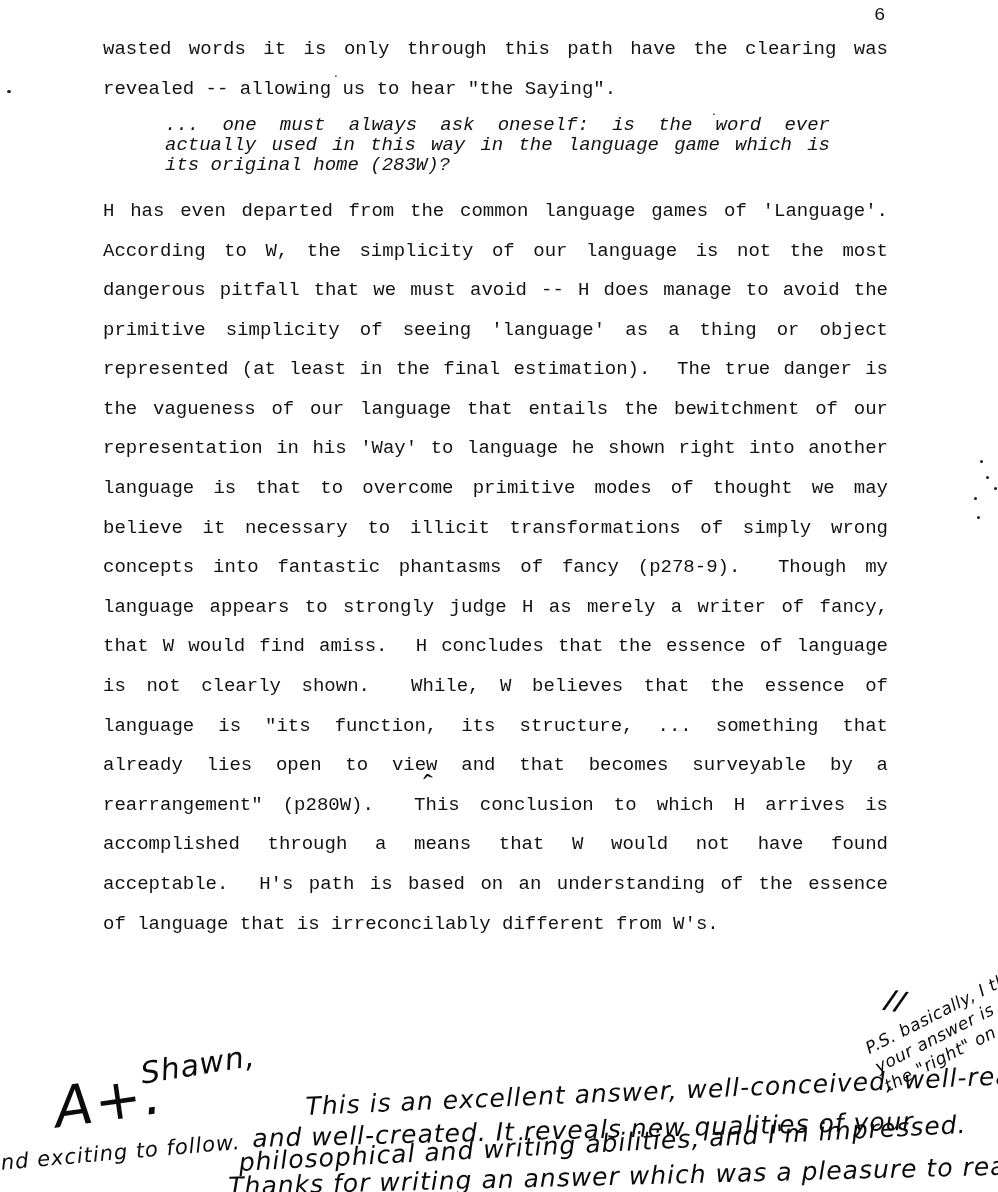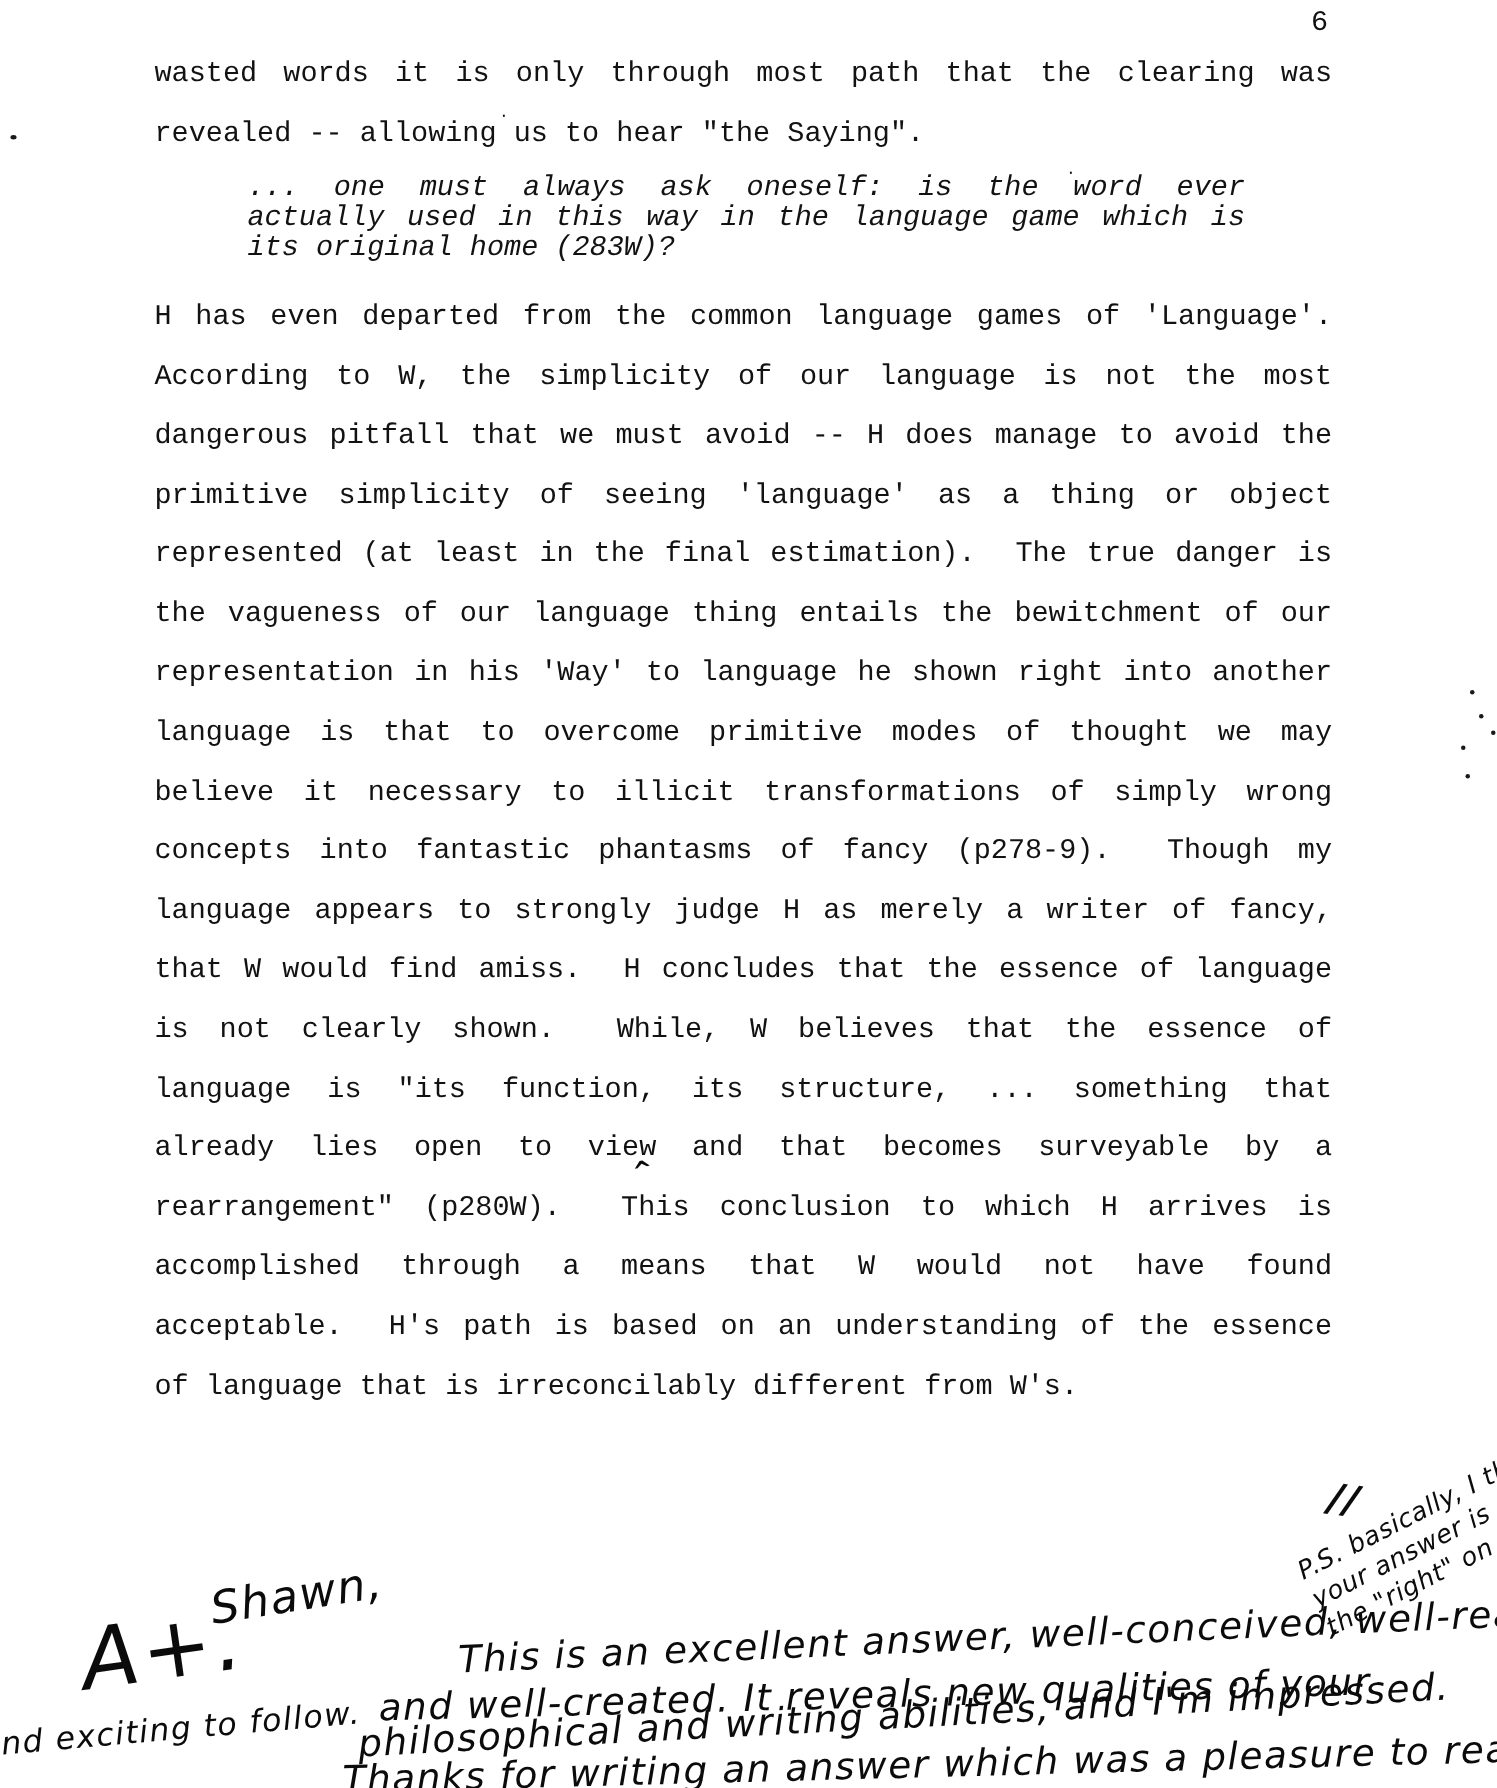--- a/index.html
+++ b/index.html
@@ -89,37 +89,37 @@
 </style>
 </head>
 <body>
 
 <div id="page">
 
   <div id="page-number">6</div>
 
   <div id="typed-column">
     <div id="para1" class="para">
-        <div class="line">wasted words it is only through most path that the clearing was</div>
+        <div class="line">wasted words it is only through this path have the clearing was</div>
         <div class="line no-just">revealed -- allowing us to hear "the Saying".</div>
       </div>
 
     <div id="quote" class="quote">
         <div class="line">... one must always ask oneself: is the word ever</div>
         <div class="line">actually used in this way in the language game which is</div>
         <div class="line no-just">its original home (283W)?</div>
       </div>
 
     <div id="para2" class="para">
         <div class="line">H has even departed from the common language games of 'Language'.</div>
         <div class="line">According to W, the simplicity of our language is not the most</div>
         <div class="line">dangerous pitfall that we must avoid -- H does manage to avoid the</div>
         <div class="line">primitive simplicity of seeing 'language' as a thing or object</div>
         <div class="line">represented (at least in the final estimation).&nbsp; The true danger is</div>
-        <div class="line">the vagueness of our language thing entails the bewitchment of our</div>
+        <div class="line">the vagueness of our language that entails the bewitchment of our</div>
         <div class="line">representation in his 'Way' to language he shown right into another</div>
         <div class="line">language is that to overcome primitive modes of thought we may</div>
         <div class="line">believe it necessary to illicit transformations of simply wrong</div>
         <div class="line">concepts into fantastic phantasms of fancy (p278-9).&nbsp; Though my</div>
         <div class="line">language appears to strongly judge H as merely a writer of fancy,</div>
         <div class="line">that W would find amiss.&nbsp; H concludes that the essence of language</div>
         <div class="line">is not clearly shown.&nbsp; While, W believes that the essence of</div>
         <div class="line">language is "its function, its structure, ... something that</div>
         <div class="line">already lies open to view and that becomes surveyable by a</div>
         <div class="line">rearrangement" (p280W).&nbsp; This conclusion to which H arrives is</div>

